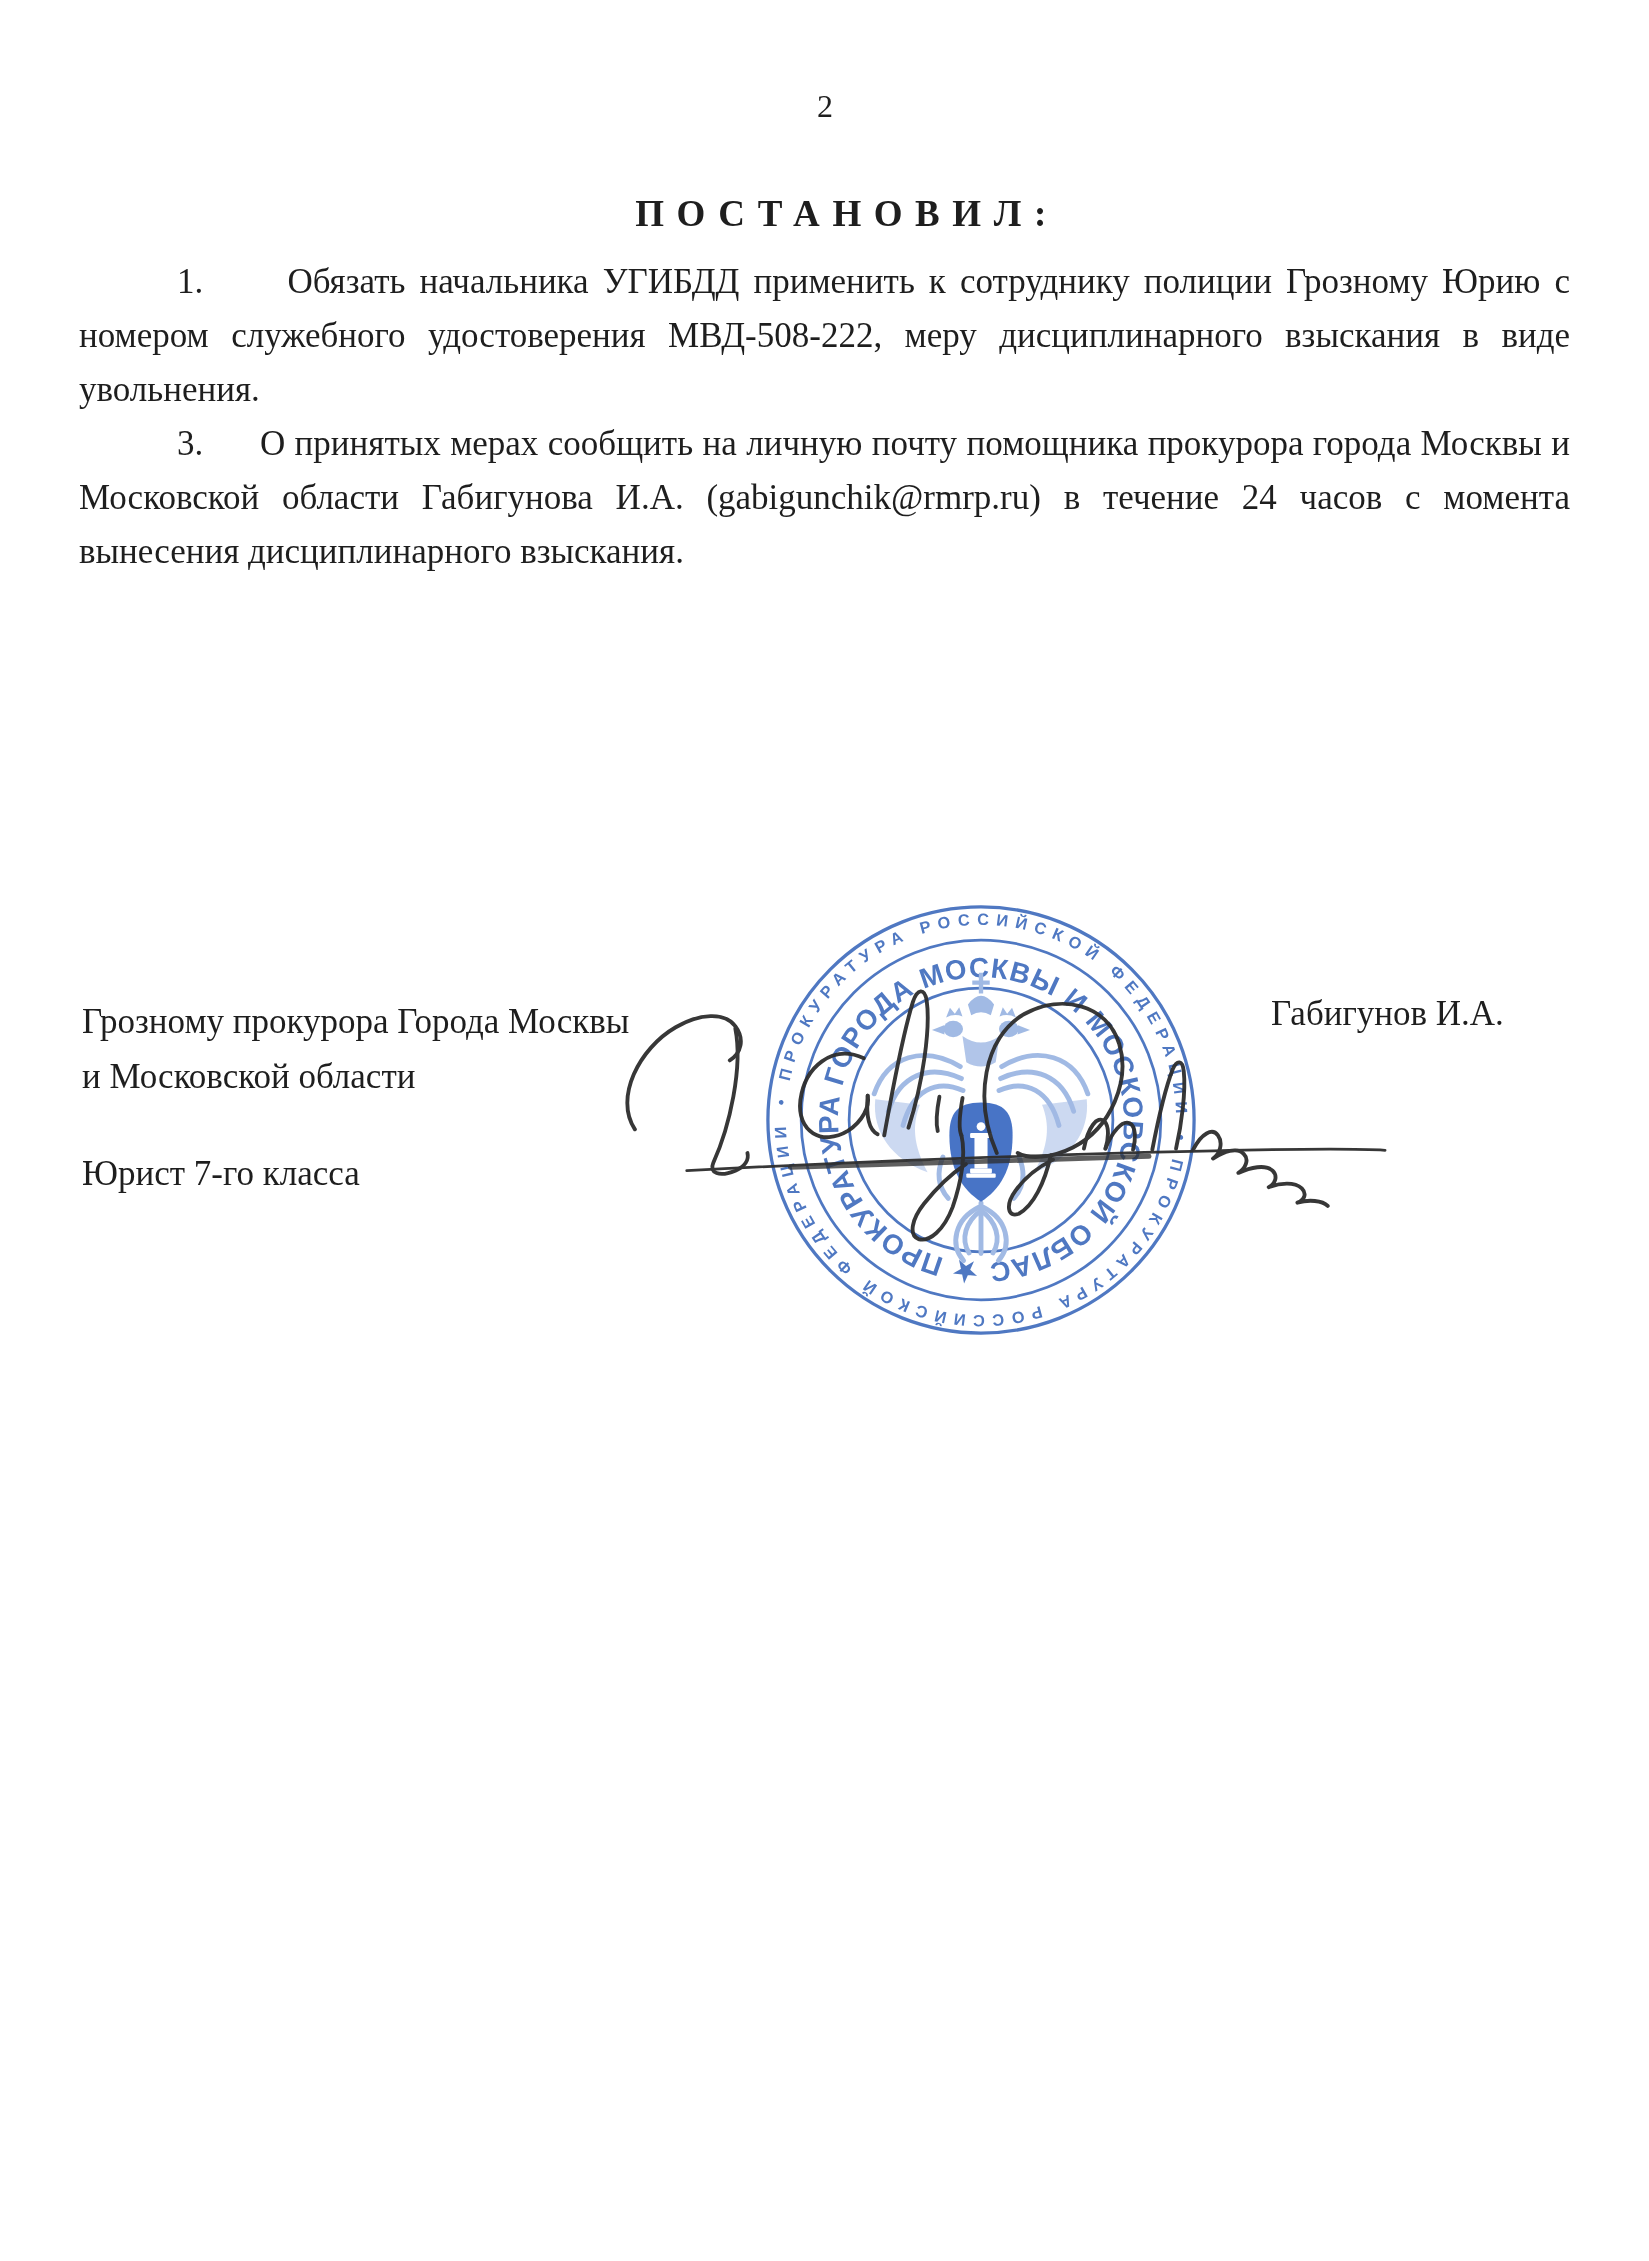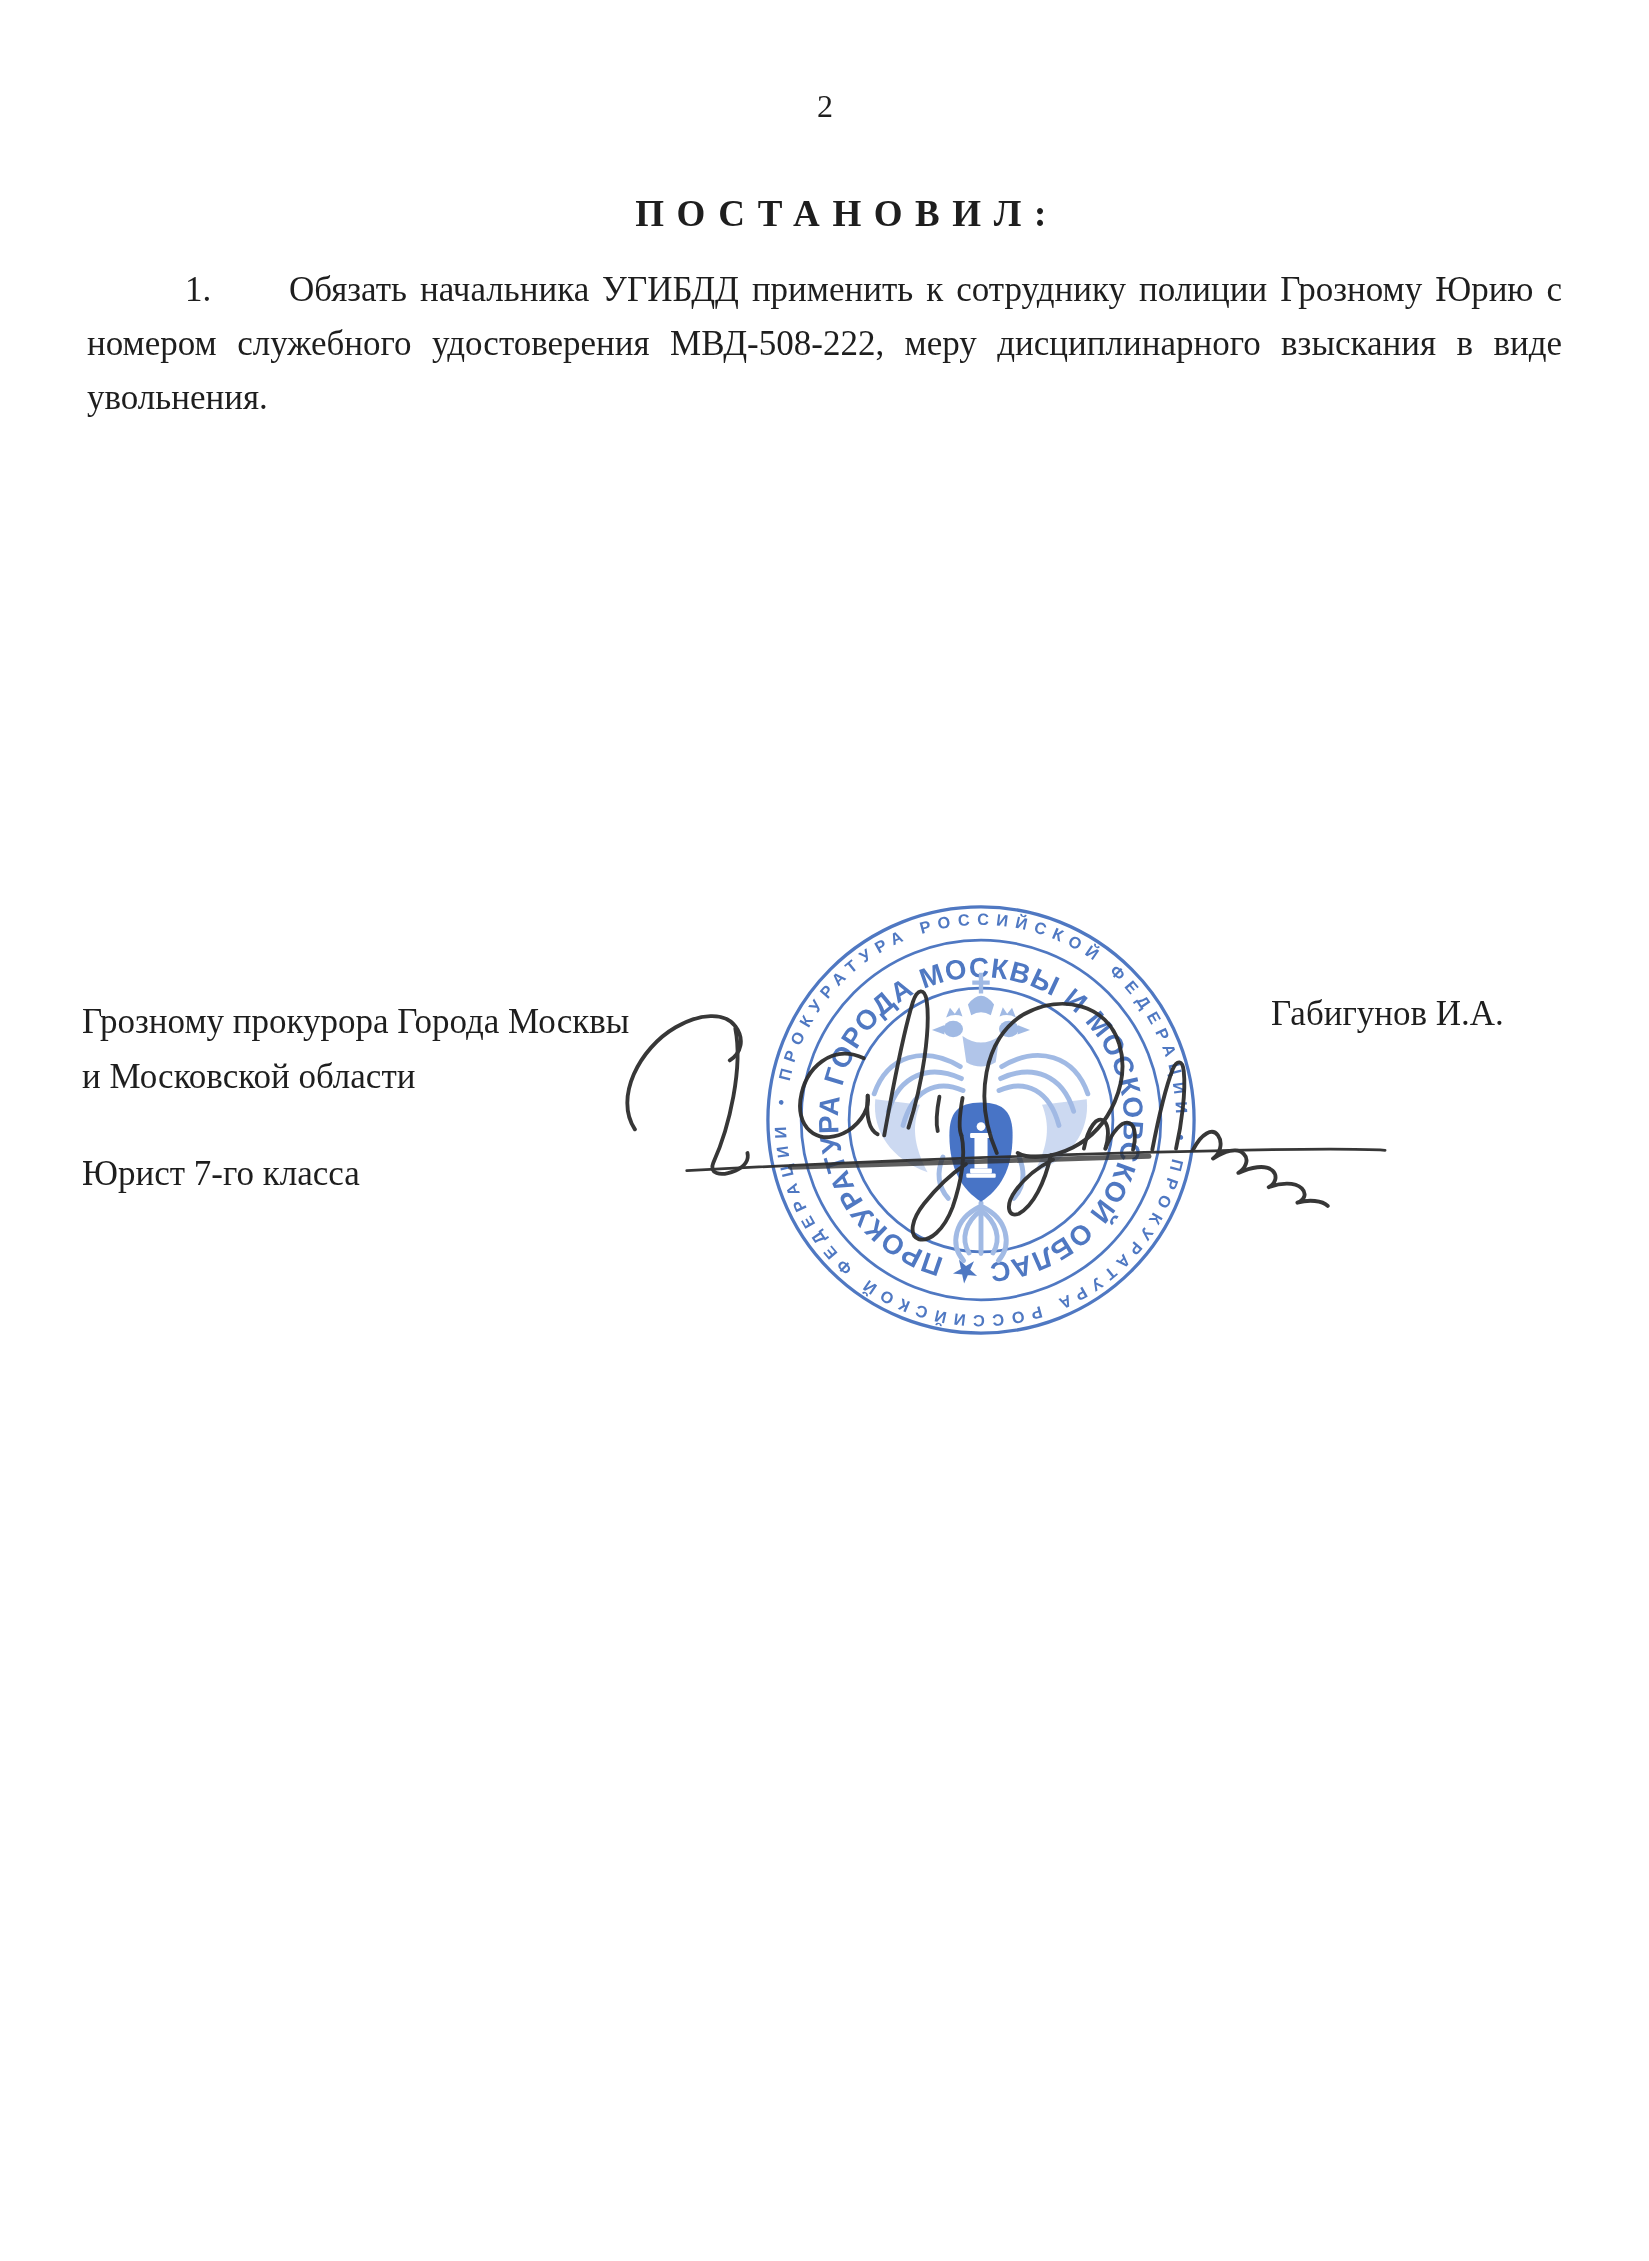--- a/index.html
+++ b/index.html
@@ -21,21 +21,21 @@
     text-align:center;font-size:32px;
   }
   .heading{
     position:absolute;top:192px;left:0;width:100%;
     text-align:center;font-size:37px;font-weight:700;letter-spacing:0.34em;margin-left:22px;
   }
   .body-text{
     position:absolute;left:79px;top:255px;width:1491px;
     font-size:35px;line-height:54px;text-align:justify;
   }
-  .body-text p{margin:8px;text-indent:98px;}
+  .body-text p{margin:0;text-indent:98px;}
   .sig-left{
     position:absolute;left:82px;top:994px;
     font-size:35px;line-height:55px;white-space:pre-line;
   }
   .sig-rank{
     position:absolute;left:82px;top:1154px;font-size:35px;
   }
   .sig-name{
     position:absolute;left:1271px;top:994px;font-size:35px;text-align:center;
   }
@@ -55,20 +55,21 @@
 </style>
 </head>
 <body>
 
 <div class="page-number">2</div>
 
 <div class="heading">ПОСТАНОВИЛ:</div>
 
 <div class="body-text">
   <p>1.&nbsp;&nbsp;&nbsp;&nbsp;&nbsp;&nbsp;Обязать начальника УГИБДД применить к сотруднику полиции Грозному Юрию с номером служебного удостоверения МВД-508-222, меру дисциплинарного взыскания в виде увольнения.</p>
+  <p>3.&nbsp;&nbsp;&nbsp;&nbsp;&nbsp;&nbsp;О принятых мерах сообщить на личную почту помощника прокурора города Москвы и Московской области Габигунова И.А. (gabigunchik@rmrp.ru) в течение 24 часов с момента вынесения дисциплинарного взыскания.</p>
 </div>
 
 <div class="sig-left">Грозному прокурора Города Москвы
 и Московской области</div>
 <div class="sig-rank">Юрист 7-го класса</div>
 <div class="sig-name">Габигунов И.А.</div>
 
 <svg class="stamp" viewBox="0 0 800 800" aria-hidden="true">
   <defs>
     <path id="ringSmallTop" d="M 42 400 A 358 358 0 0 1 758 400"></path>

